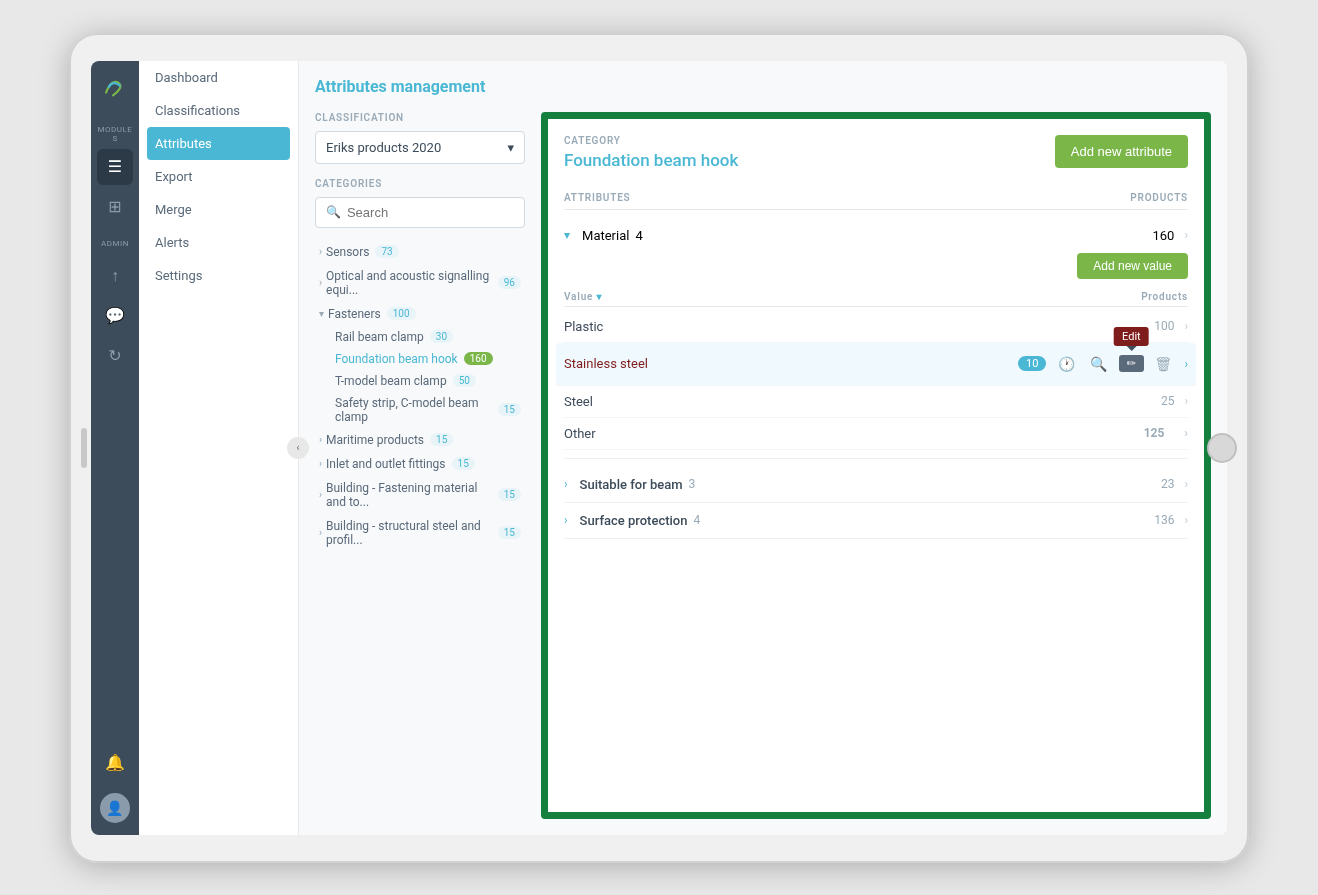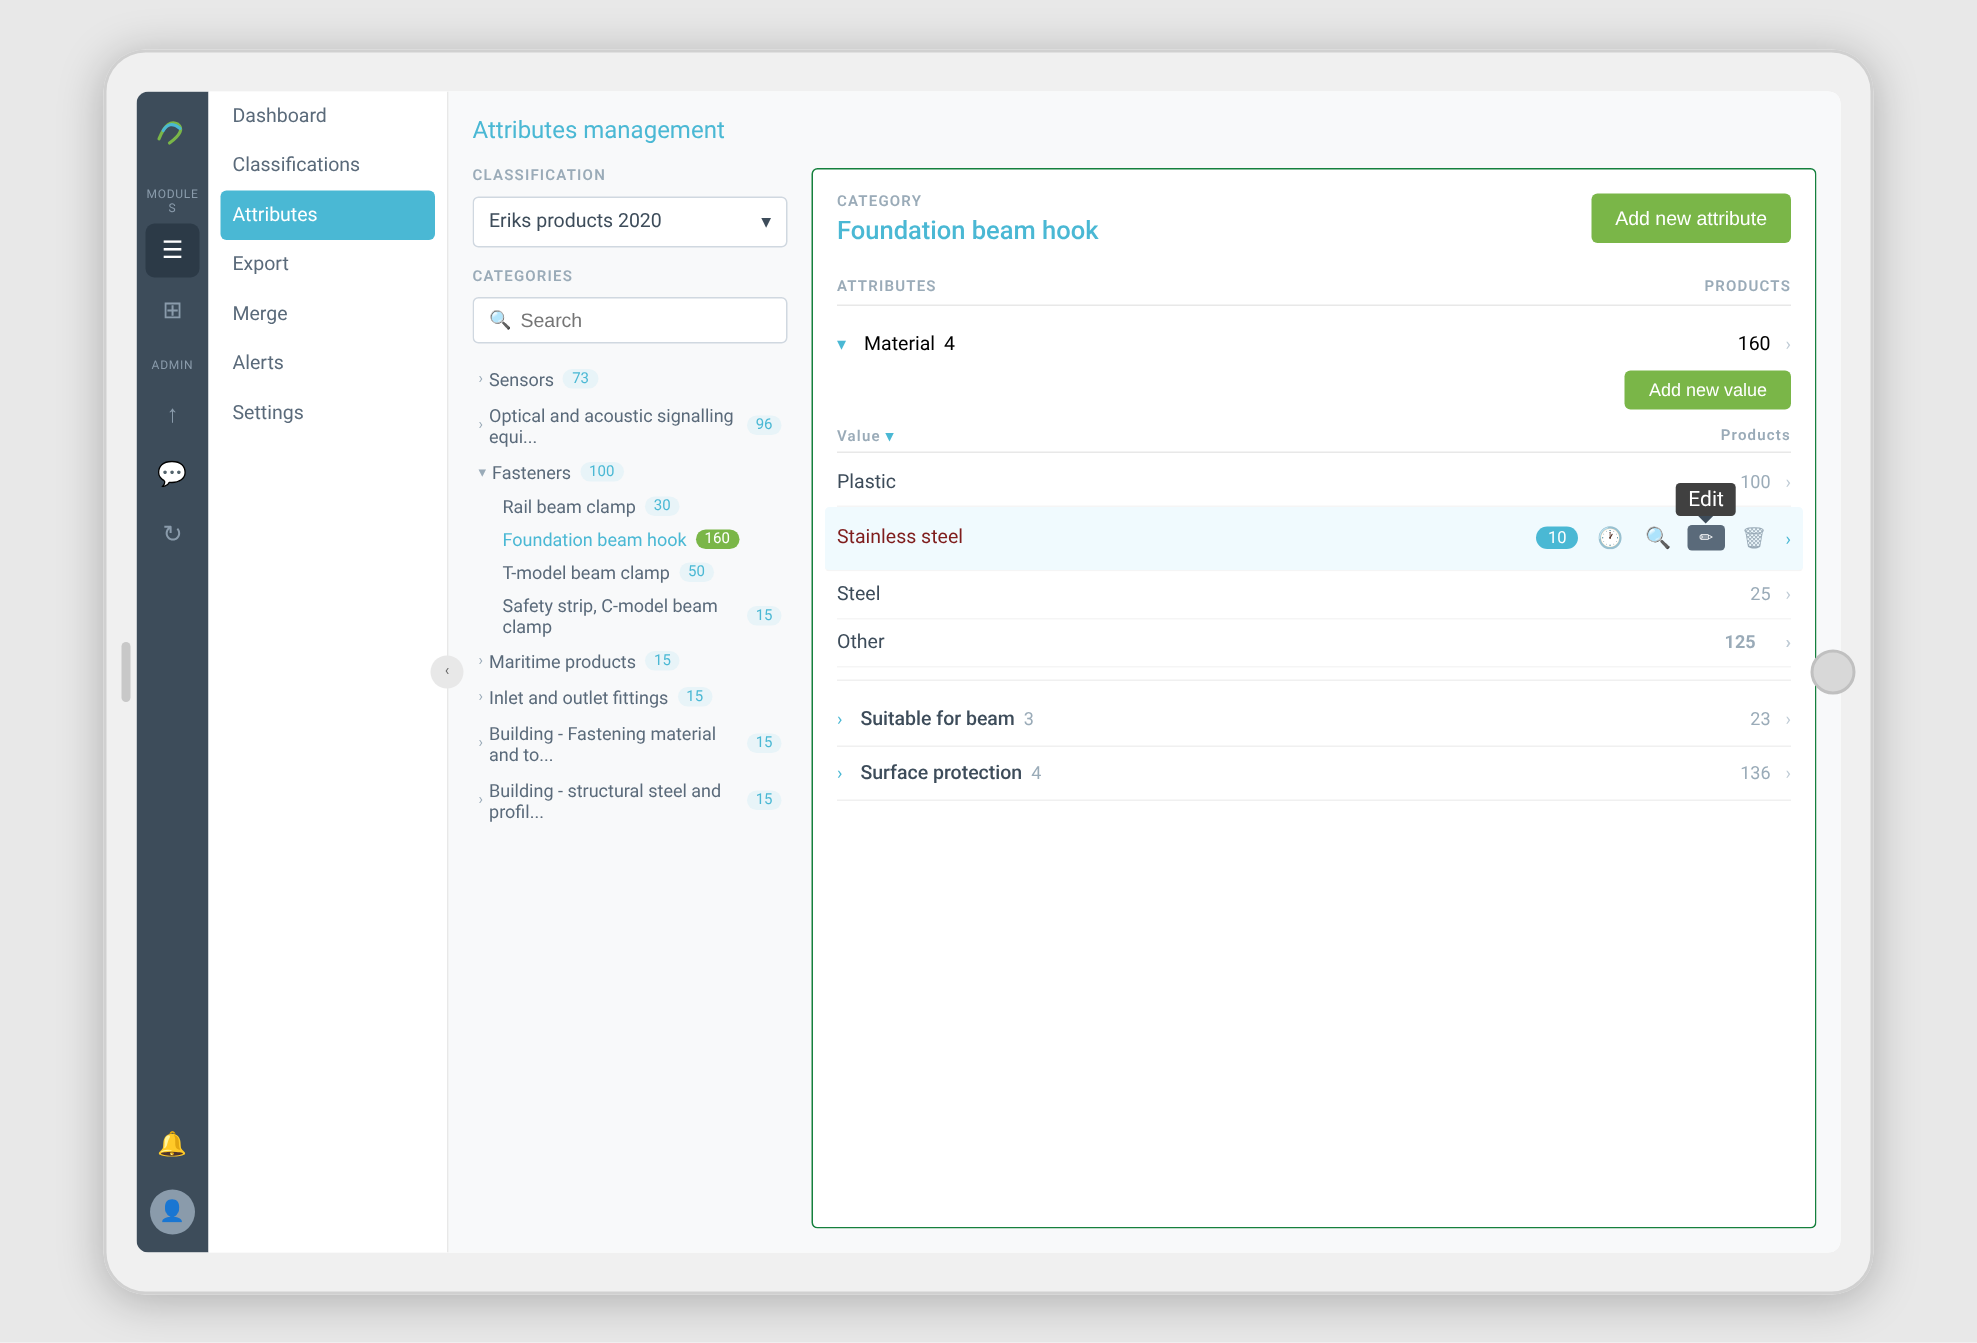--- a/index.html
+++ b/index.html
@@ -143,21 +143,21 @@
       flex: 1;
       display: flex;
       flex-direction: column;
       overflow: hidden;
       background: #f8f9fa;
       padding: 16px;
     }
     .page-title {
       font-size: 16px;
       color: #4ab8d4;
-      font-weight: 400;
+      font-weight: 700;
       margin-bottom: 16px;
     }
     .content-area {
       display: flex;
       gap: 16px;
       flex: 1;
       overflow: hidden;
     }
     
     .left-panel {
@@ -241,21 +241,21 @@
       padding-left: 16px;
     }
     .cat-sub .cat-item {
       padding: 4px 4px;
     }
     
     .right-panel {
       flex: 1;
       background: #fff;
       border-radius: 4px;
-      border: 1px solid #15803d;
+      border: 7px solid #15803d;
       overflow-y: auto;
       padding: 16px;
     }
     .right-panel-header {
       display: flex;
       align-items: flex-start;
       justify-content: space-between;
       margin-bottom: 16px;
     }
     .category-section .label-small {
@@ -422,23 +422,23 @@
     }
     .chevron-right {
       color: #c0ccd6;
       font-size: 12px;
     }
     .tooltip {
       position: absolute;
       top: -28px;
       left: 50%;
       transform: translateX(-50%);
-      background: #404040;
-      color: #fff;
-      font-size: 14px;
+      background: #7f1d1d;
+      color: #fff;
+      font-size: 11px;
       padding: 3px 8px;
       border-radius: 3px;
       white-space: nowrap;
       pointer-events: none;
     }
     .tooltip::after {
       content: '';
       position: absolute;
       bottom: -5px;
       left: 50%;

